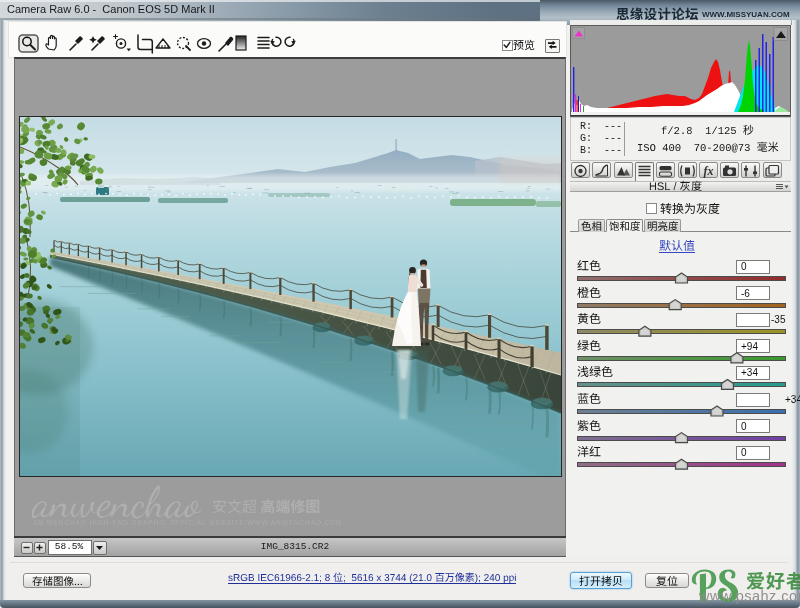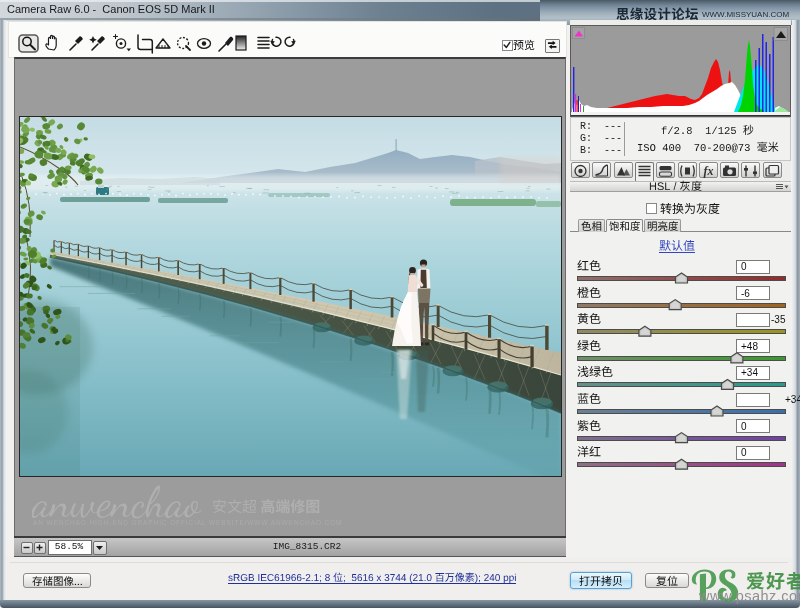--- a/index.html
+++ b/index.html
@@ -7,21 +7,21 @@
 </style></head><body>
 
 <div class="abs" style="left:0;top:0;width:800px;height:21px;background:linear-gradient(to right,#d3d8dc 0%,#bfc7cd 15%,#93a3b0 32%,#6c8090 48%,#5d7183 62%,#5d7183 100%);"></div>
 <div class="abs" style="left:0;top:0;width:800px;height:2px;background:#eef1f3;opacity:.7"></div>
 <div class="abs" style="left:0;top:18px;width:800px;height:2px;background:linear-gradient(to right,#9aa4ab,#45545f);"></div>
 <div class="abs" style="left:7px;top:3px;font-size:11px;color:#16191c;">Camera Raw 6.0 -&nbsp; Canon EOS 5D Mark II</div>
 <div class="abs" style="left:540px;top:0;width:260px;height:25px;background:linear-gradient(to bottom,#4a5a64 0%,#74879a 22%,#9cadb9 50%,#b3c0c9 72%,#8496a4 100%);"></div>
 <svg style="position:absolute;left:616.0px;top:4px;" width="84" height="19" viewBox="0 -15 84 19">
     <path d="M3.8 -3.2V-1.0C3.8 0.5 4.3 1.0 6.0 1.0C6.4 1.0 7.9 1.0 8.3 1.0C9.7 1.0 10.2 0.5 10.4 -1.5C9.9 -1.6 9.2 -1.8 8.9 -2.1C8.8 -0.7 8.7 -0.5 8.2 -0.5C7.8 -0.5 6.5 -0.5 6.2 -0.5C5.6 -0.5 5.4 -0.6 5.4 -1.0V-3.2ZM9.8 -3.0C10.6 -1.9 11.3 -0.6 11.5 0.4L13.1 -0.3C12.8 -1.3 12.0 -2.6 11.3 -3.6ZM1.9 -3.5C1.6 -2.4 1.1 -1.2 0.5 -0.4L1.9 0.4C2.6 -0.5 3.1 -1.8 3.4 -3.0ZM1.8 -10.9V-4.5H6.1L5.1 -3.6C6.1 -3.1 7.3 -2.2 7.8 -1.6L8.9 -2.7C8.4 -3.3 7.3 -4.0 6.4 -4.5H11.6V-10.9ZM3.4 -7.0H5.9V-5.9H3.4ZM7.5 -7.0H10.0V-5.9H7.5ZM3.4 -9.5H5.9V-8.4H3.4ZM7.5 -9.5H10.0V-8.4H7.5Z M14.3 -0.9 14.7 0.6C15.9 0.0 17.4 -0.7 18.8 -1.4L18.5 -2.6C17.0 -2.0 15.4 -1.3 14.3 -0.9ZM20.4 -11.5C20.2 -10.3 19.8 -8.8 19.5 -7.9H23.6L23.5 -7.3H18.8V-6.0H21.2C20.4 -5.6 19.5 -5.2 18.6 -4.9C18.8 -4.7 19.2 -4.1 19.4 -3.8C20.0 -4.1 20.6 -4.4 21.2 -4.7C21.4 -4.6 21.5 -4.4 21.6 -4.3C20.9 -3.7 19.7 -3.2 18.7 -2.9C19.0 -2.7 19.4 -2.2 19.5 -1.9C20.4 -2.2 21.4 -2.8 22.3 -3.4C22.3 -3.2 22.4 -3.0 22.5 -2.9C21.5 -2.0 19.9 -1.1 18.6 -0.6C18.9 -0.4 19.2 0.1 19.4 0.4C20.5 -0.0 21.7 -0.8 22.7 -1.5C22.7 -1.0 22.6 -0.6 22.4 -0.4C22.3 -0.1 22.1 -0.1 21.8 -0.1C21.5 -0.1 21.3 -0.1 20.9 -0.2C21.2 0.3 21.3 0.8 21.3 1.2C21.6 1.2 21.8 1.2 22.1 1.2C22.6 1.2 23.0 1.1 23.4 0.7C24.0 0.2 24.4 -1.5 23.8 -3.1L24.4 -3.4C24.7 -1.8 25.1 -0.3 25.9 0.5C26.1 0.2 26.6 -0.4 26.9 -0.6C26.2 -1.3 25.7 -2.6 25.5 -4.0C26.0 -4.2 26.4 -4.5 26.7 -4.7L25.7 -5.7C25.1 -5.2 24.1 -4.7 23.3 -4.2C23.0 -4.6 22.7 -5.0 22.3 -5.4C22.6 -5.6 22.9 -5.8 23.1 -6.0H26.9V-7.3H24.9C25.2 -8.4 25.4 -9.6 25.5 -10.6L24.5 -10.8L24.2 -10.7H21.7L21.9 -11.3ZM23.9 -9.6 23.8 -9.0H21.3L21.5 -9.6ZM14.7 -5.6C14.9 -5.7 15.2 -5.8 16.4 -5.9C15.9 -5.2 15.6 -4.7 15.4 -4.4C15.0 -3.9 14.7 -3.6 14.4 -3.6C14.5 -3.2 14.7 -2.6 14.8 -2.3C15.1 -2.5 15.6 -2.7 18.5 -3.5C18.5 -3.8 18.5 -4.4 18.5 -4.8L16.9 -4.4C17.7 -5.5 18.4 -6.7 19.0 -7.8L17.9 -8.6C17.6 -8.1 17.4 -7.7 17.2 -7.2L16.1 -7.2C16.8 -8.2 17.5 -9.6 18.1 -10.8L16.6 -11.4C16.2 -9.8 15.3 -8.2 15.0 -7.7C14.7 -7.3 14.5 -7.0 14.2 -7.0C14.4 -6.6 14.6 -5.9 14.7 -5.6Z M29.0 -10.3C29.7 -9.7 30.6 -8.7 31.1 -8.1L32.2 -9.2C31.7 -9.8 30.7 -10.7 30.0 -11.3ZM28.1 -7.3V-5.8H29.7V-1.7C29.7 -1.0 29.3 -0.6 29.0 -0.4C29.3 -0.0 29.7 0.6 29.8 1.0C30.1 0.7 30.5 0.3 33.0 -1.8C32.8 -2.1 32.5 -2.7 32.4 -3.2L31.2 -2.2V-7.3ZM33.9 -11.0V-9.6C33.9 -8.6 33.7 -7.7 32.0 -6.9C32.3 -6.7 32.9 -6.1 33.1 -5.8C35.0 -6.6 35.4 -8.2 35.4 -9.5H37.3V-8.1C37.3 -6.8 37.5 -6.2 38.9 -6.2C39.1 -6.2 39.5 -6.2 39.7 -6.2C40.0 -6.2 40.4 -6.2 40.6 -6.3C40.5 -6.6 40.5 -7.2 40.4 -7.6C40.3 -7.6 39.9 -7.5 39.7 -7.5C39.5 -7.5 39.2 -7.5 39.0 -7.5C38.8 -7.5 38.8 -7.7 38.8 -8.1V-11.0ZM37.9 -4.1C37.5 -3.3 37.0 -2.7 36.3 -2.1C35.6 -2.7 35.1 -3.4 34.6 -4.1ZM32.7 -5.6V-4.1H33.8L33.2 -3.9C33.7 -2.9 34.3 -2.0 35.0 -1.3C34.1 -0.8 33.0 -0.4 31.8 -0.2C32.1 0.1 32.4 0.8 32.6 1.2C33.9 0.9 35.2 0.4 36.3 -0.3C37.3 0.4 38.4 0.9 39.8 1.2C40.0 0.8 40.4 0.1 40.8 -0.2C39.6 -0.4 38.5 -0.8 37.6 -1.3C38.7 -2.3 39.5 -3.6 40.0 -5.3L39.0 -5.7L38.7 -5.6Z M43.0 -10.3C43.7 -9.7 44.7 -8.7 45.2 -8.2L46.3 -9.3C45.8 -9.9 44.7 -10.8 44.0 -11.3ZM41.9 -7.3V-5.7H43.9V-1.6C43.9 -1.0 43.5 -0.6 43.1 -0.4C43.4 -0.0 43.8 0.7 43.9 1.1C44.2 0.8 44.7 0.4 47.4 -1.6C47.3 -1.9 47.0 -2.6 46.9 -3.1L45.5 -2.1V-7.3ZM49.6 -11.4V-7.2H46.4V-5.5H49.6V1.2H51.3V-5.5H54.5V-7.2H51.3V-11.4Z M56.3 -10.3C57.2 -9.6 58.3 -8.6 58.8 -8.0L59.9 -9.2C59.3 -9.8 58.2 -10.7 57.3 -11.3ZM66.0 -5.9C65.1 -5.3 63.9 -4.6 62.8 -4.1V-6.4H61.7C62.7 -7.3 63.5 -8.3 64.1 -9.3C65.0 -7.8 66.2 -6.3 67.5 -5.4C67.7 -5.8 68.2 -6.4 68.6 -6.7C67.2 -7.6 65.7 -9.2 64.9 -10.8L65.1 -11.2L63.4 -11.5C62.7 -9.9 61.4 -8.0 59.4 -6.5C59.7 -6.3 60.2 -5.7 60.4 -5.3C60.7 -5.5 60.9 -5.7 61.2 -5.9V-1.3C61.2 0.3 61.7 0.8 63.5 0.8C63.8 0.8 65.5 0.8 65.9 0.8C67.5 0.8 67.9 0.2 68.1 -1.9C67.7 -2.0 67.0 -2.3 66.6 -2.5C66.5 -0.9 66.4 -0.6 65.8 -0.6C65.4 -0.6 64.0 -0.6 63.6 -0.6C62.9 -0.6 62.8 -0.7 62.8 -1.3V-2.5C64.1 -3.0 65.7 -3.8 67.0 -4.5ZM55.6 -7.3V-5.8H57.5V-1.5C57.5 -0.8 57.1 -0.3 56.8 0.0C57.1 0.2 57.5 0.8 57.7 1.1C57.9 0.8 58.3 0.4 60.7 -1.6C60.5 -1.9 60.3 -2.5 60.2 -2.9L59.1 -2.1V-7.3Z M74.7 -10.5V-9.0H81.3V-10.5ZM74.4 0.8C74.9 0.6 75.6 0.4 80.1 -0.1C80.3 0.4 80.4 0.8 80.6 1.1L82.1 0.5C81.7 -0.6 80.8 -2.5 80.1 -3.9L78.7 -3.3L79.5 -1.6L76.2 -1.2C76.9 -2.4 77.7 -3.8 78.2 -5.1H81.9V-6.7H74.1V-5.1H76.2C75.7 -3.6 75.0 -2.2 74.7 -1.8C74.4 -1.3 74.1 -1.0 73.8 -0.9C74.0 -0.4 74.3 0.4 74.4 0.7ZM69.3 -1.9 69.8 -0.2C71.1 -0.8 72.7 -1.6 74.2 -2.3L73.9 -3.7L72.6 -3.2V-6.8H74.0V-8.3H72.6V-11.3H70.9V-8.3H69.4V-6.8H70.9V-2.5C70.3 -2.3 69.8 -2.1 69.3 -1.9Z" fill="#1a2836"></path>
   </svg>
-<div class="abs" style="left:702px;top:10px;font-size:8px;font-weight:normal;color:#1a2836;">WWW.MISSYUAN.COM</div>
+<div class="abs" style="left:702px;top:10px;font-size:8px;font-weight:bold;color:#1a2836;">WWW.MISSYUAN.COM</div>
 <div class="abs" style="left:0;top:20px;width:6px;height:580px;background:linear-gradient(to right,#b3bac0 0%,#8e9ba7 35%,#d8dee2 65%,#eceff1 100%);"></div>
 <div class="abs" style="left:792px;top:20px;width:8px;height:580px;background:linear-gradient(to left,#aab2b9 0%,#8795a1 30%,#d8dee2 60%,#eceff1 100%);"></div>
 <div class="abs" style="left:0;top:600px;width:800px;height:8px;border-radius:0 0 4px 4px;background:linear-gradient(to bottom,#8495a2 0%,#5f6e7c 60%,#46545f 100%);"></div>
 <div class="abs" style="left:8px;top:21px;width:557px;height:35px;background:#fbfbfa;border:1px solid #e3e3e0;"></div>
 <svg class="abs" style="left:8px;top:22px" width="330" height="34" viewBox="0 0 330 34">
     <defs>
       <linearGradient id="gfad" x1="0" y1="0" x2="0" y2="1">
         <stop offset="0" stop-color="#222"></stop>
         <stop offset="1" stop-color="#eee"></stop>
       </linearGradient>
@@ -647,21 +647,21 @@
 <div class="abs" style="left:34px;top:542px;width:10px;height:10px;background:linear-gradient(to bottom,#efefee,#c9c9c7);border:1px solid #6f6f6d;border-radius:2px;"></div>
 <svg class="abs" style="left:34px;top:542px" width="11" height="11">
     <path d="M2.5 5.5h6M5.5 2.5v6" stroke="#222" stroke-width="1.4"></path>
   </svg>
 <div class="abs" style="left:48px;top:540px;width:42px;height:13px;background:#fff;border:1px solid #6f6f6d;"></div>
 <div class="abs" style="left:48px;top:541px;width:42px;height:12px;font-size:9.5px;color:#111;text-align:center;font-family:'Liberation Mono',monospace;">58.5%</div>
 <div class="abs" style="left:93px;top:541px;width:12px;height:12px;background:linear-gradient(to bottom,#efefee,#c9c9c7);border:1px solid #6f6f6d;border-radius:2px;"></div>
 <svg class="abs" style="left:93px;top:541px" width="13" height="13">
     <path d="M3 5h7l-3.5 4z" fill="#1a1a1a"></path>
   </svg>
-<div class="abs" style="left:252px;top:541px;width:110px;height:12px;font-size:9.5px;color:#1a1a1a;text-align:center;font-family:'Liberation Mono',monospace;">IMG_8315.CR2</div>
+<div class="abs" style="left:240px;top:541px;width:110px;height:12px;font-size:9.5px;color:#1a1a1a;text-align:center;font-family:'Liberation Mono',monospace;">IMG_8315.CR2</div>
 <div class="abs" style="left:570px;top:20px;width:221px;height:537px;background:#ededec;"></div>
 <div class="abs" style="left:570px;top:25px;width:221px;height:92px;background:#9b9b9b;border:1px solid #5a5a5a;box-sizing:border-box;"></div>
 <svg class="abs" style="left:571px;top:26px" width="219" height="90" viewBox="0 0 219 90">
     <path d="M28 86 L28 84 L36 82 L44 80 L52 78 L60 76 L68 74 L76 72 L84 70 L90 69 L96 68 L102 69 L108 70 L114 70 L120 73 L124 74 L128 72 L131 68 L134 60 L137 52 L140 42 L143 36 L145 33 L147 36 L149 44 L151 56 L153 64 L155 66 L157 60 L158 46 L159 44 L160 56 L161 68 L163 74 L166 78 L170 81 L175 83 L180 84 L180 86 Z" fill="#ee1111" opacity="1.0"></path>
     <path d="M120 86 L120 86 L126 82 L130 78 L134 74 L138 70 L142 68 L146 70 L150 74 L154 76 L158 74 L160 76 L164 80 L168 83 L168 86 Z" fill="#f2ee22" opacity="1.0"></path>
     <path d="M1 86 L1 84 L4 76 L6 80 L8 74 L10 78 L13 80 L16 79 L20 81 L26 82 L34 82 L44 82 L56 82 L68 81 L80 81 L92 80 L104 80 L112 80 L118 79 L124 77 L128 75 L132 72 L136 69 L141 66 L146 63 L150 60 L154 58 L158 57 L161 56 L164 59 L167 64 L170 70 L173 76 L176 80 L180 82 L188 83 L196 83 L204 82 L208 80 L211 82 L215 84 L215 86 Z" fill="#ffffff" opacity="1.0"></path>
     <path d="M163 86 L163 86 L166 78 L169 70 L172 62 L175 55 L178 49 L181 45 L184 42 L187 39 L190 40 L193 44 L196 52 L199 64 L202 76 L204 82 L204 86 Z" fill="#00e4ee" opacity="1.0"></path>
     <path d="M167 86 L167 86 L170 79 L172 70 L174 54 L175 41 L176 28 L177 19 L178 14 L179 20 L180 31 L181 44 L182 58 L184 72 L186 79 L189 83 L193 84 L193 86 Z" fill="#00d400" opacity="1.0"></path>
     <rect x="184" y="34" width="1.5" height="52" fill="#2525e8"></rect>
     <rect x="187.5" y="22" width="1.5" height="64" fill="#2525e8"></rect>
@@ -787,21 +787,21 @@
 <svg style="position:absolute;left:577.0px;top:310.2px;" width="25" height="16" viewBox="0 -13 25 16">
     <path d="M7.1 -0.5C8.4 0.0 9.8 0.6 10.6 1.0L11.3 0.4C10.4 -0.0 9.0 -0.6 7.6 -1.0ZM4.2 -1.0C3.5 -0.6 1.9 0.0 0.7 0.3C0.9 0.5 1.2 0.8 1.3 1.0C2.5 0.7 4.1 0.1 5.0 -0.5ZM2.0 -5.4V-1.2H10.1V-5.4H6.5V-6.2H11.4V-7.1H8.4V-8.2H10.6V-9.0H8.4V-10.1H7.5V-9.0H4.5V-10.1H3.6V-9.0H1.5V-8.2H3.6V-7.1H0.7V-6.2H5.5V-5.4ZM4.5 -7.1V-8.2H7.5V-7.1ZM2.8 -3.0H5.5V-1.9H2.8ZM6.5 -3.0H9.2V-1.9H6.5ZM2.8 -4.7H5.5V-3.6H2.8ZM6.5 -4.7H9.2V-3.6H6.5Z M17.7 -5.9V-3.8H14.9V-5.9ZM18.6 -5.9H21.4V-3.8H18.6ZM19.2 -8.2C18.8 -7.7 18.4 -7.2 17.9 -6.8H14.7C15.2 -7.2 15.6 -7.7 16.0 -8.2ZM16.2 -10.1C15.4 -8.5 13.9 -7.0 12.5 -6.1C12.6 -5.9 12.9 -5.5 13.0 -5.3C13.3 -5.5 13.7 -5.8 14.0 -6.1V-1.0C14.0 0.4 14.6 0.8 16.5 0.8C17.0 0.8 20.7 0.8 21.2 0.8C23.0 0.8 23.3 0.2 23.6 -1.7C23.3 -1.7 22.9 -1.8 22.7 -2.0C22.5 -0.4 22.4 -0.1 21.2 -0.1C20.4 -0.1 17.1 -0.1 16.5 -0.1C15.2 -0.1 14.9 -0.2 14.9 -1.0V-3.0H21.4V-2.4H22.3V-6.8H19.0C19.6 -7.3 20.1 -8.0 20.5 -8.7L20.0 -9.1L19.8 -9.0H16.6C16.8 -9.3 16.9 -9.6 17.1 -9.8Z" fill="#161616"></path>
   </svg>
 <div class="abs" style="left:736px;top:312.7px;width:34px;height:14px;background:#fff;border:1px solid #7a7a78;box-sizing:border-box;"></div>
 <div class="abs" style="left:741px;top:314.2px;font-size:10px;color:#111;margin-left:30px;">-35</div>
 <div class="abs" style="left:577px;top:329.2px;width:209px;height:5px;box-sizing:border-box;border:1px solid #4c4c4a;background:linear-gradient(to right,#8f8a66,#9a9423);"></div>
 <svg style="position:absolute;left:577.0px;top:336.8px;" width="25" height="16" viewBox="0 -13 25 16">
     <path d="M5.0 -4.2C5.6 -3.7 6.2 -3.0 6.5 -2.6L7.1 -3.1C6.8 -3.5 6.2 -4.2 5.6 -4.6ZM0.5 -0.6 0.7 0.2C1.7 -0.1 3.0 -0.5 4.3 -0.9L4.1 -1.7C2.8 -1.3 1.4 -0.9 0.5 -0.6ZM5.3 -9.6V-8.8H9.8L9.7 -7.8H5.5V-7.1H9.7L9.6 -5.9H4.9V-5.1H7.7V-2.8C6.5 -2.1 5.3 -1.3 4.5 -0.8L5.0 -0.1C5.8 -0.6 6.8 -1.3 7.7 -2.0V-0.0C7.7 0.1 7.7 0.1 7.5 0.1C7.4 0.1 6.9 0.2 6.4 0.1C6.5 0.4 6.6 0.7 6.7 0.9C7.4 0.9 7.8 0.9 8.1 0.8C8.4 0.6 8.5 0.4 8.5 -0.0V-2.2C9.2 -1.2 10.1 -0.4 11.1 0.0C11.2 -0.2 11.5 -0.5 11.7 -0.7C10.7 -1.0 9.9 -1.6 9.2 -2.4C9.9 -2.9 10.8 -3.6 11.4 -4.1L10.7 -4.6C10.2 -4.1 9.5 -3.4 8.9 -3.0C8.7 -3.1 8.6 -3.3 8.5 -3.6V-5.1H11.5V-5.9H10.5C10.6 -7.1 10.6 -8.5 10.7 -9.6L10.0 -9.6L9.9 -9.6ZM0.7 -5.1C0.9 -5.2 1.2 -5.2 2.5 -5.4C2.0 -4.6 1.6 -4.0 1.4 -3.8C1.0 -3.4 0.8 -3.1 0.5 -3.0C0.6 -2.8 0.7 -2.4 0.8 -2.2C1.0 -2.3 1.4 -2.4 4.2 -3.0C4.2 -3.2 4.2 -3.5 4.2 -3.8L2.0 -3.4C2.9 -4.5 3.8 -5.8 4.5 -7.1L3.7 -7.5C3.5 -7.1 3.3 -6.6 3.0 -6.2L1.6 -6.1C2.3 -7.1 3.0 -8.4 3.5 -9.7L2.6 -10.1C2.1 -8.6 1.3 -7.1 1.1 -6.7C0.8 -6.3 0.6 -6.0 0.4 -6.0C0.5 -5.7 0.7 -5.3 0.7 -5.1Z M17.7 -5.9V-3.8H14.9V-5.9ZM18.6 -5.9H21.4V-3.8H18.6ZM19.2 -8.2C18.8 -7.7 18.4 -7.2 17.9 -6.8H14.7C15.2 -7.2 15.6 -7.7 16.0 -8.2ZM16.2 -10.1C15.4 -8.5 13.9 -7.0 12.5 -6.1C12.6 -5.9 12.9 -5.5 13.0 -5.3C13.3 -5.5 13.7 -5.8 14.0 -6.1V-1.0C14.0 0.4 14.6 0.8 16.5 0.8C17.0 0.8 20.7 0.8 21.2 0.8C23.0 0.8 23.3 0.2 23.6 -1.7C23.3 -1.7 22.9 -1.8 22.7 -2.0C22.5 -0.4 22.4 -0.1 21.2 -0.1C20.4 -0.1 17.1 -0.1 16.5 -0.1C15.2 -0.1 14.9 -0.2 14.9 -1.0V-3.0H21.4V-2.4H22.3V-6.8H19.0C19.6 -7.3 20.1 -8.0 20.5 -8.7L20.0 -9.1L19.8 -9.0H16.6C16.8 -9.3 16.9 -9.6 17.1 -9.8Z" fill="#161616"></path>
   </svg>
 <div class="abs" style="left:736px;top:339.3px;width:34px;height:14px;background:#fff;border:1px solid #7a7a78;box-sizing:border-box;"></div>
-<div class="abs" style="left:741px;top:340.8px;font-size:10px;color:#111;">+48</div>
+<div class="abs" style="left:741px;top:340.8px;font-size:10px;color:#111;">+94</div>
 <div class="abs" style="left:577px;top:355.8px;width:209px;height:5px;box-sizing:border-box;border:1px solid #4c4c4a;background:linear-gradient(to right,#6f8f68,#3a9a2e);"></div>
 <svg style="position:absolute;left:577.0px;top:363.4px;" width="37" height="16" viewBox="0 -13 37 16">
     <path d="M7.7 -9.4C8.3 -9.0 9.1 -8.4 9.4 -8.0L10.0 -8.6C9.6 -9.0 8.8 -9.5 8.2 -9.9ZM1.1 -9.4C1.8 -9.0 2.7 -8.4 3.1 -7.9L3.7 -8.6C3.2 -9.0 2.3 -9.6 1.6 -10.0ZM0.5 -6.1C1.2 -5.7 2.1 -5.2 2.5 -4.7L3.1 -5.4C2.6 -5.8 1.7 -6.4 1.0 -6.7ZM0.8 0.3 1.5 0.8C2.2 -0.3 2.9 -1.9 3.4 -3.1L2.7 -3.7C2.1 -2.3 1.3 -0.7 0.8 0.3ZM10.5 -4.3C9.9 -3.4 9.1 -2.7 8.1 -2.1C7.9 -2.7 7.7 -3.4 7.5 -4.2L11.4 -4.7L11.3 -5.5L7.3 -5.0C7.3 -5.5 7.2 -6.1 7.1 -6.6L10.9 -7.1L10.8 -7.9L7.0 -7.5C7.0 -8.3 6.9 -9.2 6.9 -10.1H6.0C6.0 -9.1 6.1 -8.2 6.1 -7.4L3.8 -7.1L3.9 -6.3L6.2 -6.5C6.3 -6.0 6.4 -5.4 6.4 -4.9L3.6 -4.5L3.7 -3.7L6.6 -4.1C6.8 -3.1 7.0 -2.3 7.3 -1.6C6.2 -0.9 4.9 -0.4 3.6 -0.1C3.8 0.1 4.0 0.5 4.1 0.7C5.4 0.3 6.6 -0.2 7.7 -0.8C8.3 0.3 9.1 1.0 10.0 1.0C11.0 1.0 11.3 0.4 11.5 -1.6C11.3 -1.7 10.9 -1.9 10.7 -2.1C10.6 -0.5 10.5 0.1 10.1 0.1C9.5 0.1 9.0 -0.4 8.5 -1.3C9.6 -2.0 10.6 -2.9 11.3 -3.9Z M17.0 -4.2C17.6 -3.7 18.2 -3.0 18.5 -2.6L19.1 -3.1C18.8 -3.5 18.2 -4.2 17.6 -4.6ZM12.5 -0.6 12.7 0.2C13.7 -0.1 15.0 -0.5 16.3 -0.9L16.1 -1.7C14.8 -1.3 13.4 -0.9 12.5 -0.6ZM17.3 -9.6V-8.8H21.8L21.7 -7.8H17.5V-7.1H21.7L21.6 -5.9H16.9V-5.1H19.7V-2.8C18.5 -2.1 17.3 -1.3 16.5 -0.8L17.0 -0.1C17.8 -0.6 18.8 -1.3 19.7 -2.0V-0.0C19.7 0.1 19.7 0.1 19.5 0.1C19.4 0.1 18.9 0.2 18.4 0.1C18.5 0.4 18.6 0.7 18.7 0.9C19.4 0.9 19.8 0.9 20.1 0.8C20.4 0.6 20.5 0.4 20.5 -0.0V-2.2C21.2 -1.2 22.1 -0.4 23.1 0.0C23.2 -0.2 23.5 -0.5 23.7 -0.7C22.7 -1.0 21.9 -1.6 21.2 -2.4C21.9 -2.9 22.8 -3.6 23.4 -4.1L22.7 -4.6C22.2 -4.1 21.5 -3.4 20.9 -3.0C20.7 -3.1 20.6 -3.3 20.5 -3.6V-5.1H23.5V-5.9H22.5C22.6 -7.1 22.6 -8.5 22.7 -9.6L22.0 -9.6L21.9 -9.6ZM12.7 -5.1C12.9 -5.2 13.2 -5.2 14.5 -5.4C14.0 -4.6 13.6 -4.0 13.4 -3.8C13.0 -3.4 12.8 -3.1 12.5 -3.0C12.6 -2.8 12.7 -2.4 12.8 -2.2C13.0 -2.3 13.4 -2.4 16.2 -3.0C16.2 -3.2 16.2 -3.5 16.2 -3.8L14.0 -3.4C14.9 -4.5 15.8 -5.8 16.5 -7.1L15.7 -7.5C15.5 -7.1 15.3 -6.6 15.0 -6.2L13.6 -6.1C14.3 -7.1 15.0 -8.4 15.5 -9.7L14.6 -10.1C14.1 -8.6 13.3 -7.1 13.1 -6.7C12.8 -6.3 12.6 -6.0 12.4 -6.0C12.5 -5.7 12.7 -5.3 12.7 -5.1Z M29.7 -5.9V-3.8H26.9V-5.9ZM30.6 -5.9H33.4V-3.8H30.6ZM31.2 -8.2C30.8 -7.7 30.4 -7.2 29.9 -6.8H26.7C27.2 -7.2 27.6 -7.7 28.0 -8.2ZM28.2 -10.1C27.4 -8.5 25.9 -7.0 24.5 -6.1C24.6 -5.9 24.9 -5.5 25.0 -5.3C25.3 -5.5 25.7 -5.8 26.0 -6.1V-1.0C26.0 0.4 26.6 0.8 28.5 0.8C29.0 0.8 32.7 0.8 33.2 0.8C35.0 0.8 35.3 0.2 35.6 -1.7C35.3 -1.7 34.9 -1.8 34.7 -2.0C34.5 -0.4 34.4 -0.1 33.2 -0.1C32.4 -0.1 29.1 -0.1 28.5 -0.1C27.2 -0.1 26.9 -0.2 26.9 -1.0V-3.0H33.4V-2.4H34.3V-6.8H31.0C31.6 -7.3 32.1 -8.0 32.5 -8.7L32.0 -9.1L31.8 -9.0H28.6C28.8 -9.3 28.9 -9.6 29.1 -9.8Z" fill="#161616"></path>
   </svg>
 <div class="abs" style="left:736px;top:365.9px;width:34px;height:14px;background:#fff;border:1px solid #7a7a78;box-sizing:border-box;"></div>
 <div class="abs" style="left:741px;top:367.4px;font-size:10px;color:#111;">+34</div>
 <div class="abs" style="left:577px;top:382.4px;width:209px;height:5px;box-sizing:border-box;border:1px solid #4c4c4a;background:linear-gradient(to right,#66908a,#279a8d);"></div>
 <svg style="position:absolute;left:577.0px;top:390.0px;" width="25" height="16" viewBox="0 -13 25 16">
     <path d="M7.8 -5.2C8.4 -4.6 8.9 -3.7 9.2 -3.1L9.9 -3.5C9.7 -4.1 9.1 -5.0 8.5 -5.6ZM3.8 -7.4V-3.3H4.7V-7.4ZM1.6 -7.0V-3.6H2.4V-7.0ZM7.6 -10.1V-9.2H4.4V-10.1H3.5V-9.2H0.7V-8.4H3.5V-7.7H4.4V-8.4H7.6V-7.7H8.5V-8.4H11.4V-9.2H8.5V-10.1ZM7.0 -7.6C6.7 -6.4 6.1 -5.1 5.4 -4.3C5.6 -4.2 6.0 -3.9 6.1 -3.8C6.5 -4.3 6.9 -5.0 7.2 -5.8H10.9V-6.6H7.5C7.6 -6.9 7.7 -7.2 7.8 -7.5ZM1.9 -2.8V-0.1H0.6V0.6H11.5V-0.1H10.2V-2.8ZM2.7 -0.1V-2.1H4.4V-0.1ZM5.2 -0.1V-2.1H6.9V-0.1ZM7.6 -0.1V-2.1H9.3V-0.1Z M17.7 -5.9V-3.8H14.9V-5.9ZM18.6 -5.9H21.4V-3.8H18.6ZM19.2 -8.2C18.8 -7.7 18.4 -7.2 17.9 -6.8H14.7C15.2 -7.2 15.6 -7.7 16.0 -8.2ZM16.2 -10.1C15.4 -8.5 13.9 -7.0 12.5 -6.1C12.6 -5.9 12.9 -5.5 13.0 -5.3C13.3 -5.5 13.7 -5.8 14.0 -6.1V-1.0C14.0 0.4 14.6 0.8 16.5 0.8C17.0 0.8 20.7 0.8 21.2 0.8C23.0 0.8 23.3 0.2 23.6 -1.7C23.3 -1.7 22.9 -1.8 22.7 -2.0C22.5 -0.4 22.4 -0.1 21.2 -0.1C20.4 -0.1 17.1 -0.1 16.5 -0.1C15.2 -0.1 14.9 -0.2 14.9 -1.0V-3.0H21.4V-2.4H22.3V-6.8H19.0C19.6 -7.3 20.1 -8.0 20.5 -8.7L20.0 -9.1L19.8 -9.0H16.6C16.8 -9.3 16.9 -9.6 17.1 -9.8Z" fill="#161616"></path>
   </svg>

